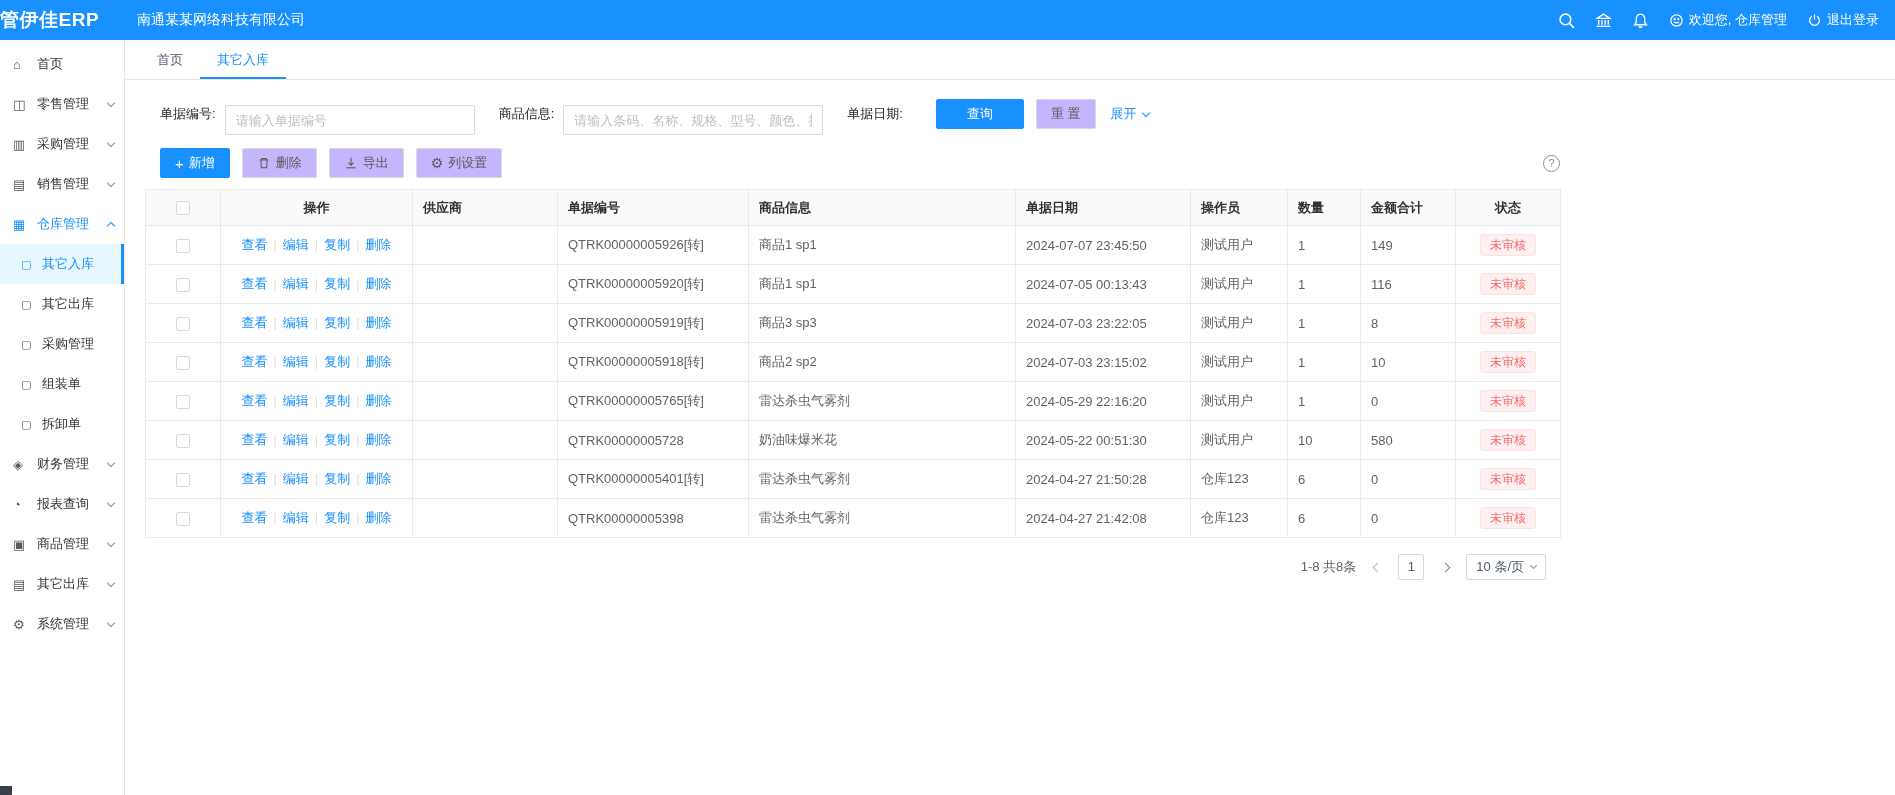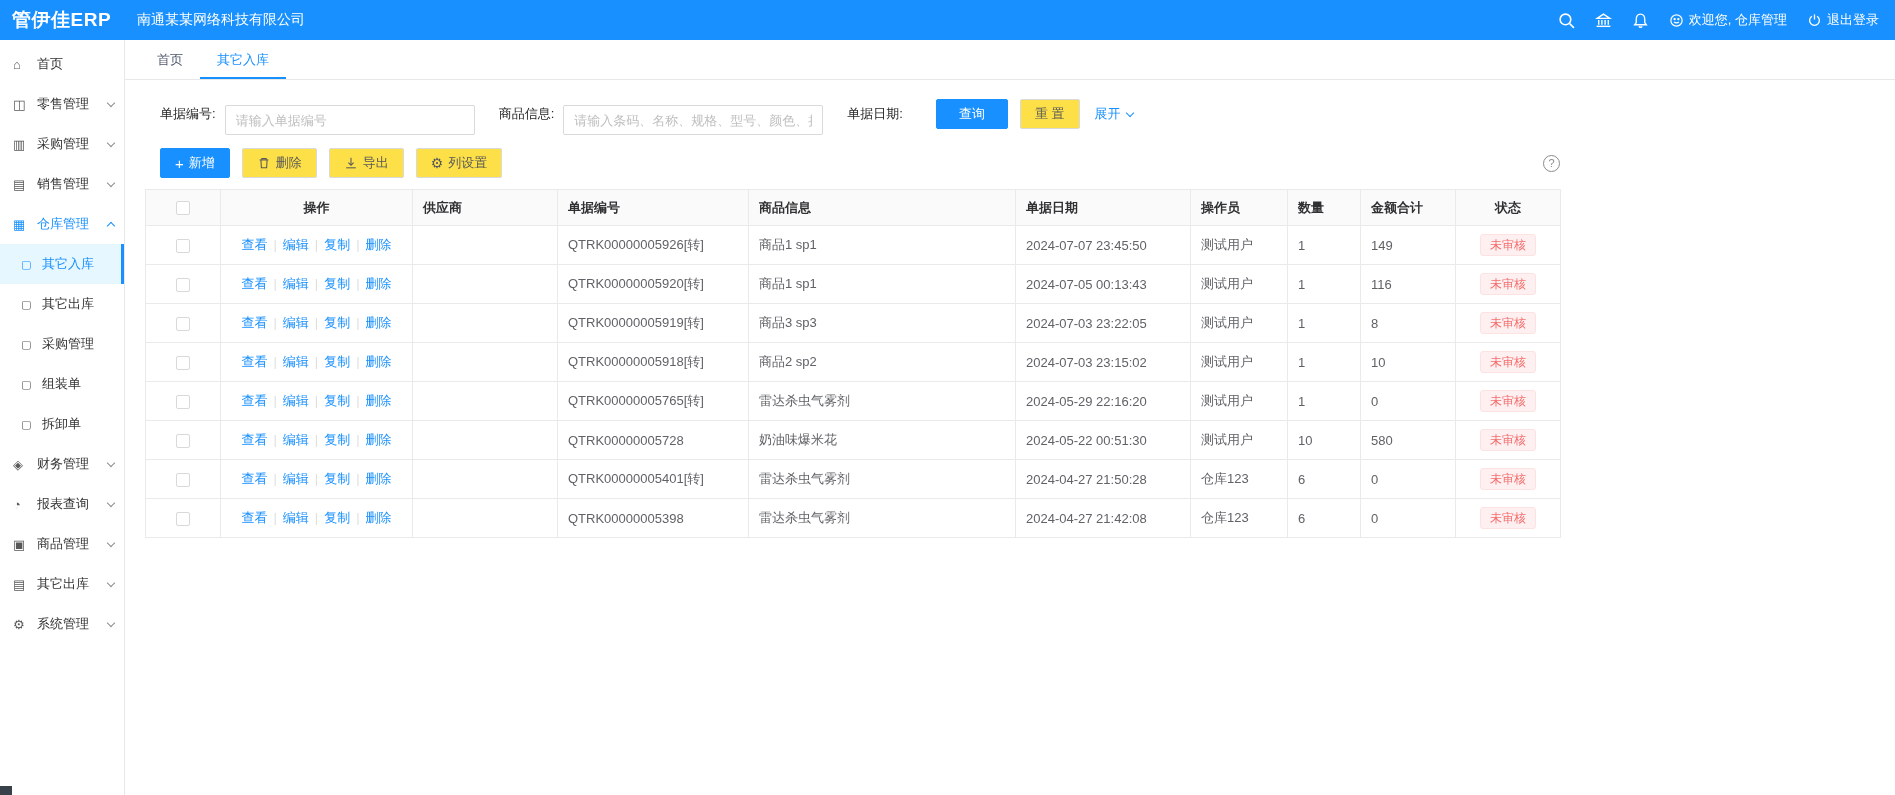--- a/index.html
+++ b/index.html
@@ -1,21 +1,21 @@
 <!DOCTYPE html>
 <html lang="zh"><head>
 <meta charset="utf-8">
 <style>
   * { margin:0; padding:0; box-sizing:border-box; }
   body { font-family:"Liberation Sans","DejaVu Sans",sans-serif; background:#fff; }
   .app { width:1895px; height:795px; overflow:hidden; position:relative; background:#fff; }
 
   
   .topbar { height:40px; background:#1890ff; display:flex; align-items:center; color:#fff; }
-  .logo-area { width:125px; padding-left:12px; font-size:19px; font-weight:bold; letter-spacing:.5px; flex:none; }
+  .logo-area { width:125px; padding-left:0; font-size:19px; font-weight:bold; letter-spacing:.5px; flex:none; }
   .company { font-size:14px; margin-left:12px; }
   .top-right { margin-left:auto; display:flex; align-items:center; gap:20px; padding-right:16px; font-size:13px; }
   .hicon { display:inline-flex; align-items:center; justify-content:center; cursor:pointer; }
   .hicon svg { display:block; }
   .top-user, .top-logout { display:inline-flex; align-items:center; gap:5px; cursor:pointer; }
 
   
   .page-body { display:flex; height:755px; }
   .sidebar { width:125px; flex:none; border-right:1px solid #e8e8e8; position:relative; background:#fff; padding-top:4px; }
   .main { flex:1; display:flex; flex-direction:column; overflow:hidden; }
@@ -47,23 +47,23 @@
 
   .filters { display:flex; align-items:center; margin-top:13px; padding-left:15px; }
   .f-label { font-size:13px; color:#262626; margin-right:9px; white-space:nowrap; }
   .f-label.ml { margin-left:24px; }
   .f-input { height:30px; border:1px solid #d9d9d9; border-radius:2px; padding:0 10px; font-size:13px; color:#333; outline:none; font-family:inherit;margin-top:12px; }
   .f-input::placeholder { color:#bfbfbf; }
   .w1 { width:250px; }
   .w2 { width:260px; }
   .date-box { width:260px; height:30px; border:1px solid #d9d9d9; border-radius:2px; display:flex; align-items:center; justify-content:center; gap:14px; font-size:13px; color:#515a6e; cursor:pointer; }
   .date-sep { color:#999; }
-  .btn { height:30px; border:1px solid #d9d9d9; background:#fde047; border-radius:2px; padding:0 14px; font-size:13px; color:#595959; cursor:pointer; display:inline-flex; align-items:center; gap:5px; font-family:inherit; }
+  .btn { height:30px; border:1px solid #d9d9d9; background:#c4b5fd; border-radius:2px; padding:0 14px; font-size:13px; color:#595959; cursor:pointer; display:inline-flex; align-items:center; gap:5px; font-family:inherit; }
   .btn.primary { background:#1890ff; border-color:#1890ff; color:#fff; }
-  .btn.search { margin-left:24px; padding:0 22px; }
+  .btn.search { margin-left:24px; padding:0 30px; }
   .btn.reset { margin-left:12px; }
   .expand-link { color:#1890ff; font-size:13px; margin-left:15px; display:inline-flex; align-items:center; gap:6px; cursor:pointer;justify-content:center; }
 
   .toolbar { display:flex; align-items:center; margin-top:13px; padding-left:15px; width:1415px; gap:12px; }
   .plus { font-size:15px; line-height:1; }
   .gear { font-size:14px; line-height:1; color:#595959; }
   .btn svg { display:block; }
   .help { margin-left:auto; width:17px; height:17px; border:1px solid #8c8c8c; border-radius:50%; color:#8c8c8c; font-size:11px; display:inline-flex; align-items:center; justify-content:center; cursor:pointer; }
 
   
@@ -390,17 +390,31 @@
                 <td>雷达杀虫气雾剂</td>
                 <td>2024-04-27 21:42:08</td>
                 <td>仓库123</td>
                 <td>6</td>
                 <td>0</td>
                 <td class="center"><span class="badge">未审核</span></td>
               </tr>
             </tbody>
         </table>
 
+        <div class="pagination">
+          <span class="pg-total">1-8 共8条</span>
+          <span class="pg-btn">
+              <span class="pchev left"></span>
+            </span>
+          <span class="pg-num">1</span>
+          <span class="pg-btn">
+              <span class="pchev right"></span>
+            </span>
+          <span class="pg-size">
+            <span>10 条/页</span>
+            <span class="chev down tiny"></span>
+          </span>
+        </div>
 
       </div>
     </main>
   </div>
 </div>
 
 </body></html>

